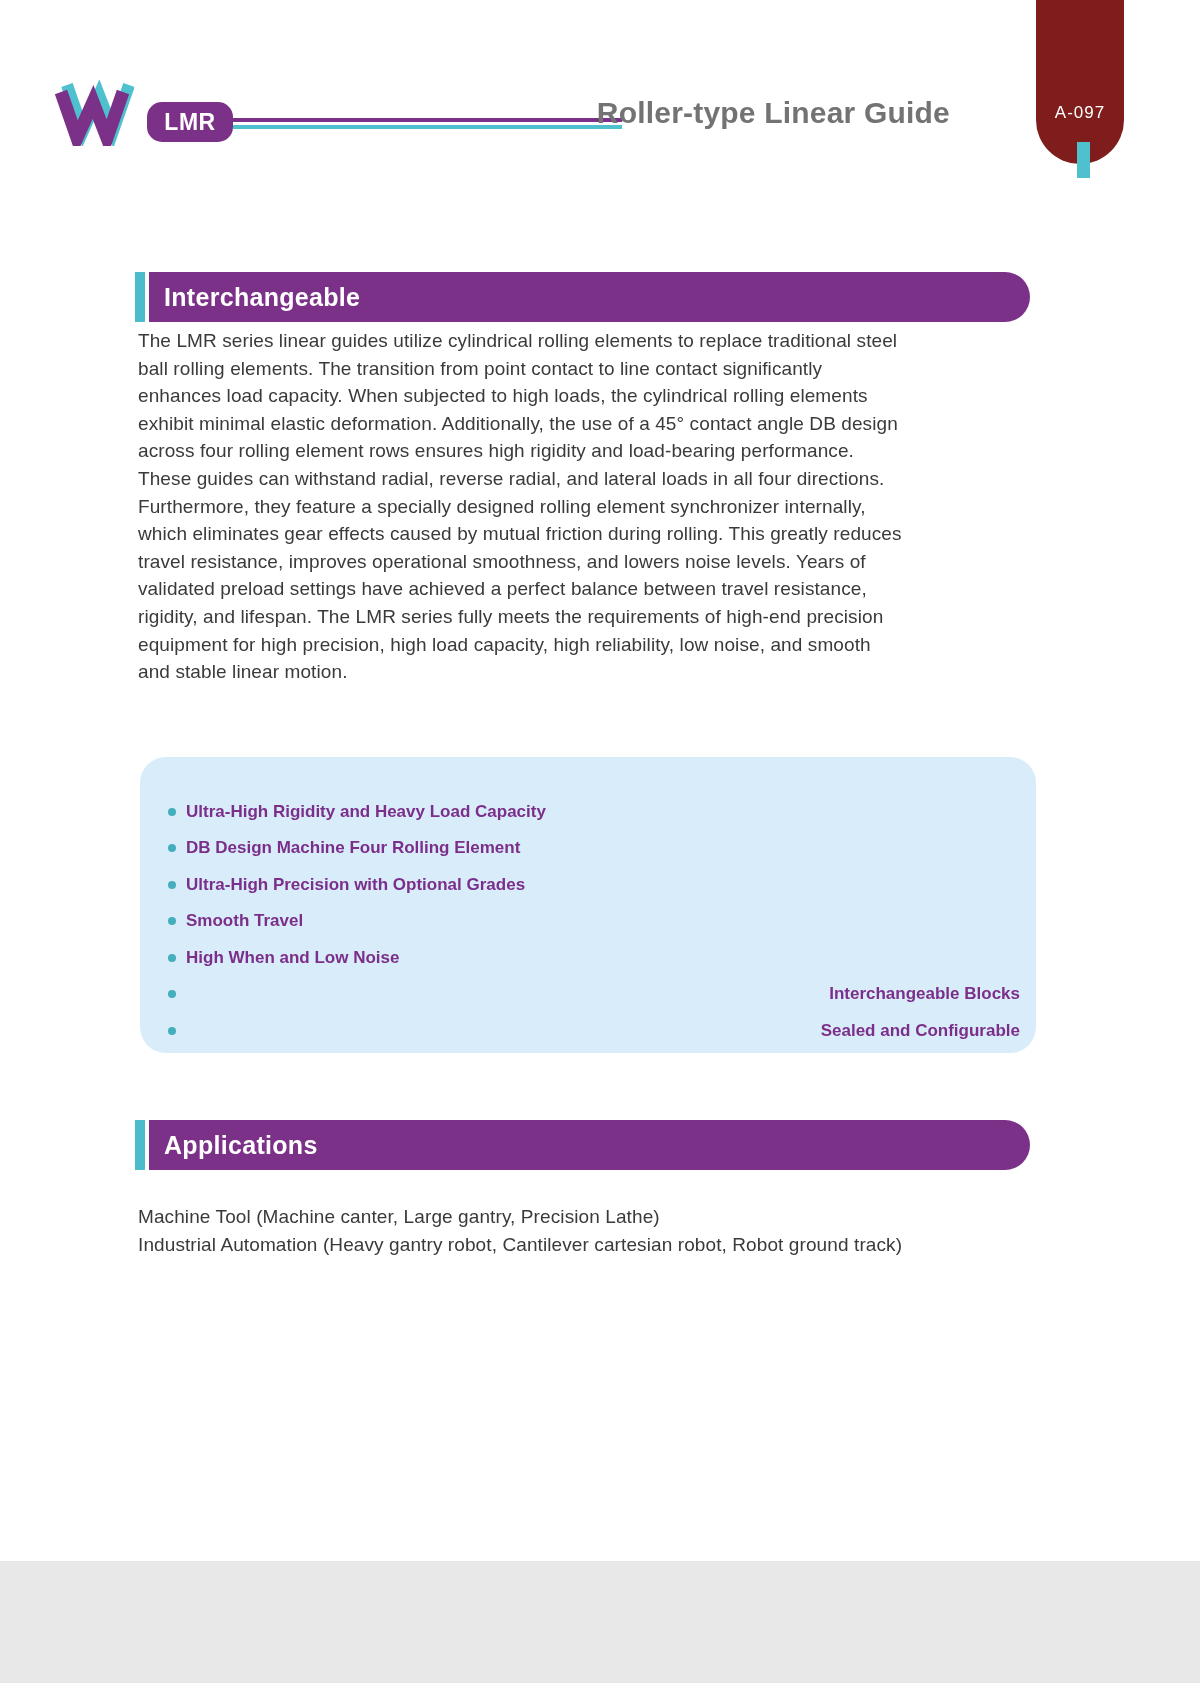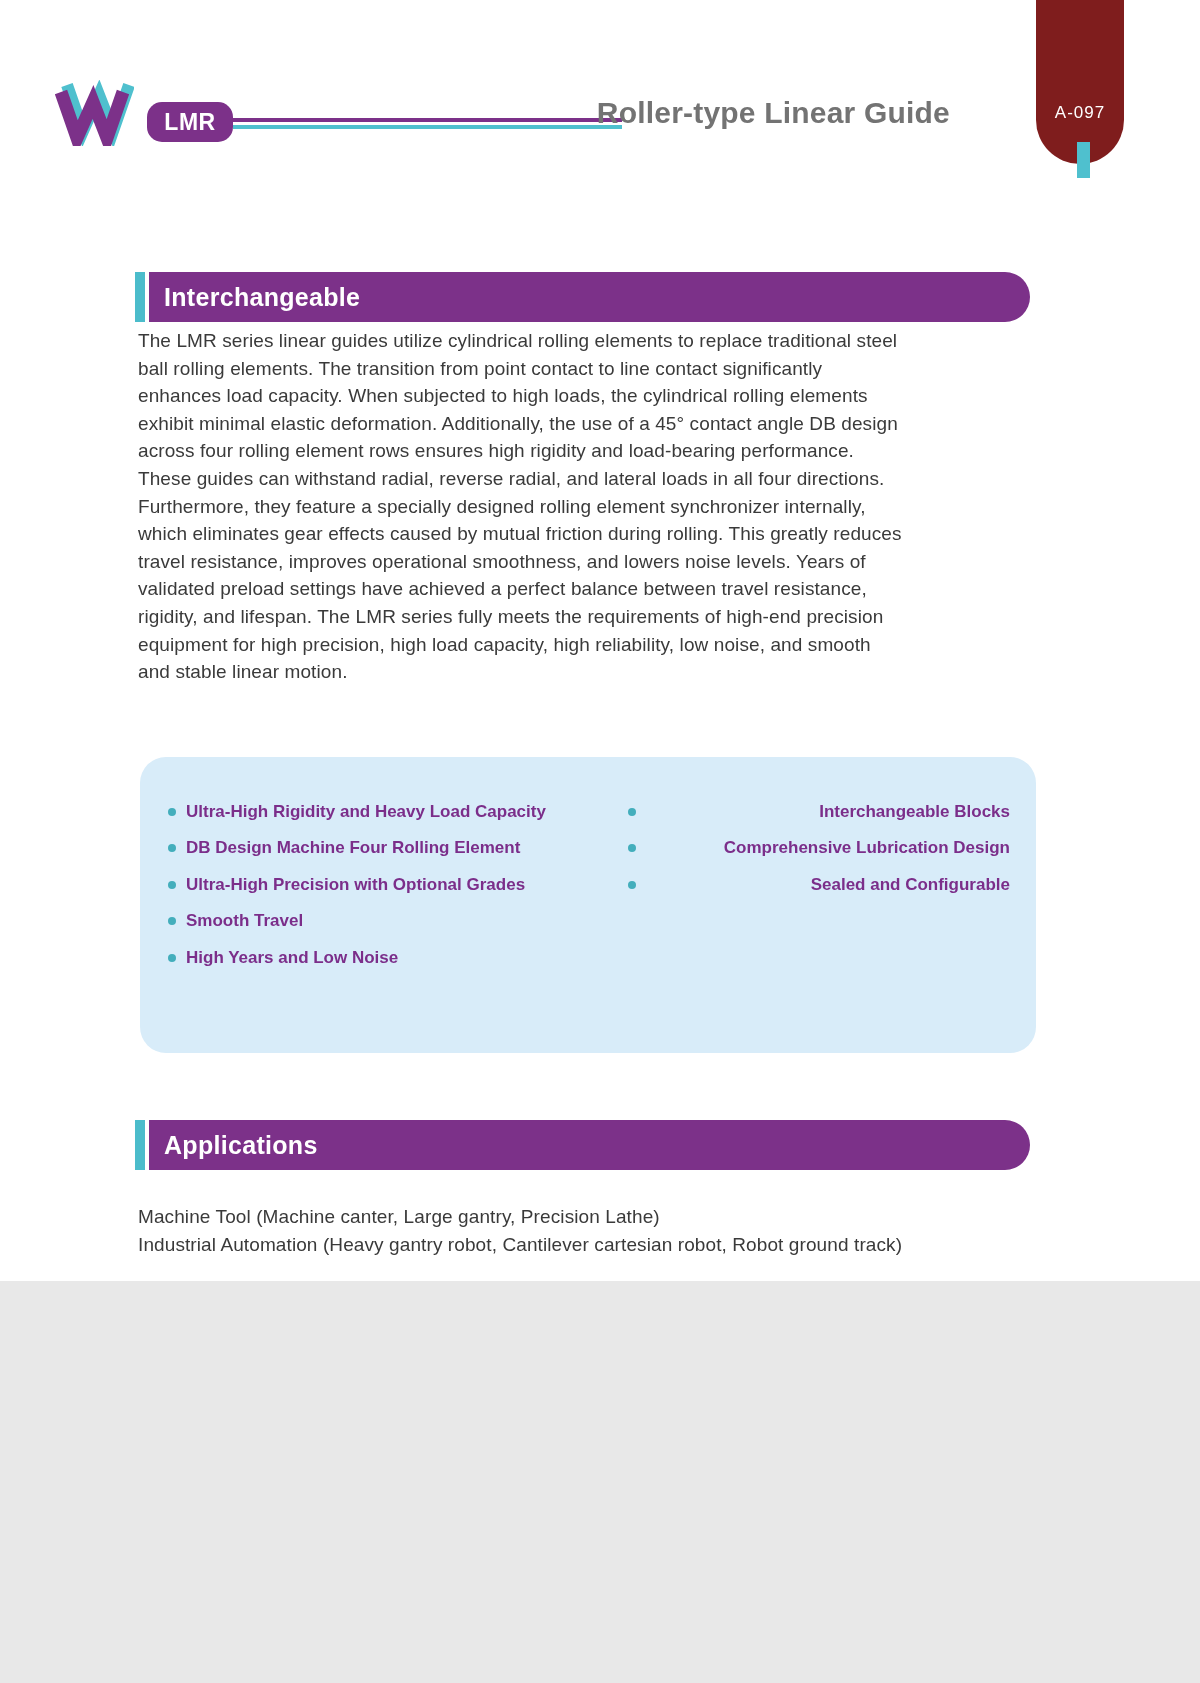--- a/index.html
+++ b/index.html
@@ -1,21 +1,21 @@
 <!DOCTYPE html>
 <html><head>
 <meta charset="utf-8">
 <style>
   * { margin: 0; padding: 0; box-sizing: border-box; }
   html, body { background: #e8e8e8; }
   body { font-family: "Liberation Sans", sans-serif; }
   .page {
     position: relative;
     width: 1200px;
-    height: 1281px;
+    height: 1561px;
     margin: 0 auto;
     background: #ffffff;
     overflow: hidden;
   }
   
   .logo-w { position: absolute; left: 50px; top: 80px; }
   .series-pill {
     position: absolute; left: 147px; top: 102px;
     width: 86px; height: 40px;
     background: #7c3189; border-radius: 15px;
@@ -72,21 +72,22 @@
     color: #3a3a3a;
     white-space: pre-line;
     letter-spacing: 0.1px;
   }
   
   .feature-box {
     position: absolute; left: 140px; top: 757px;
     width: 896px; height: 296px;
     background: #d8ecf9; border-radius: 26px;
     display: flex;
-    padding: 44px 26px 0 28px;
+    padding: 44px 16px 0 28px;
+    flex-direction: column;
   }
   .feature-col { list-style: none; }
   .feature-col.left { width: 460px; flex: 0 0 auto; }
   .feature-col.right { flex: 1; text-align: right; }
   .feature-col li {
     position: relative;
     padding-left: 18px;
     margin-bottom: 14px;
     font-size: 17px; font-weight: bold;
     color: #7b2e8a; line-height: 1.32;
@@ -152,25 +153,24 @@
 rigidity, and lifespan. The LMR series fully meets the requirements of high-end precision
 equipment for high precision, high load capacity, high reliability, low noise, and smooth
 and stable linear motion.</div>
 
   <div class="feature-box">
     <ul class="feature-col left">
       <li>Ultra-High Rigidity and Heavy Load Capacity</li>
       <li>DB Design Machine Four Rolling Element</li>
       <li>Ultra-High Precision with Optional Grades</li>
       <li>Smooth Travel</li>
-      <li>High Years and Low Noise</li>
+      <li>High When and Low Noise</li>
     </ul>
     <ul class="feature-col right">
       <li>Interchangeable Blocks</li>
-      <li>Comprehensive Lubrication Design</li>
       <li>Sealed and Configurable</li>
     </ul>
   </div>
 
   <div class="section" style="top:1120px;">
     <div class="accent-bar"></div>
     <div class="banner">Applications</div>
   </div>
 
   <div class="body-text" style="top:1203px; width:880px;">Machine Tool (Machine canter, Large gantry, Precision Lathe)

